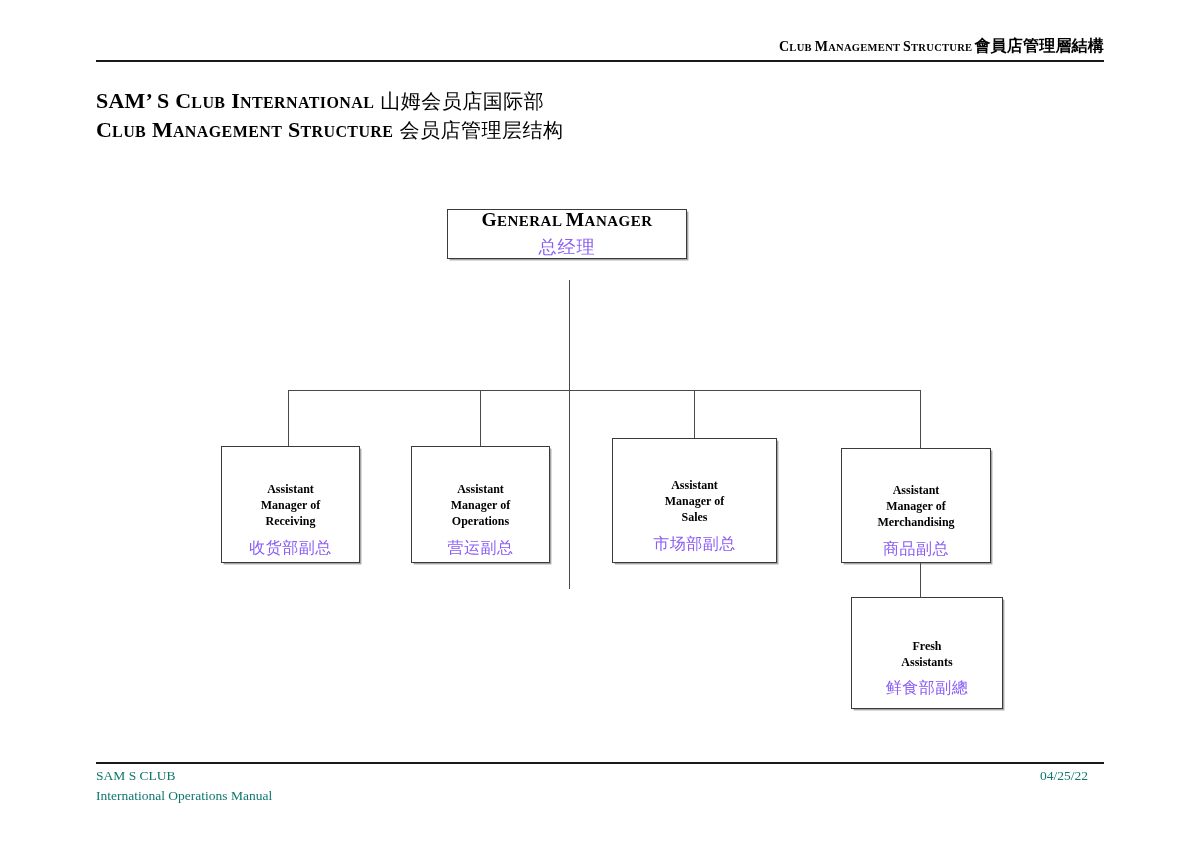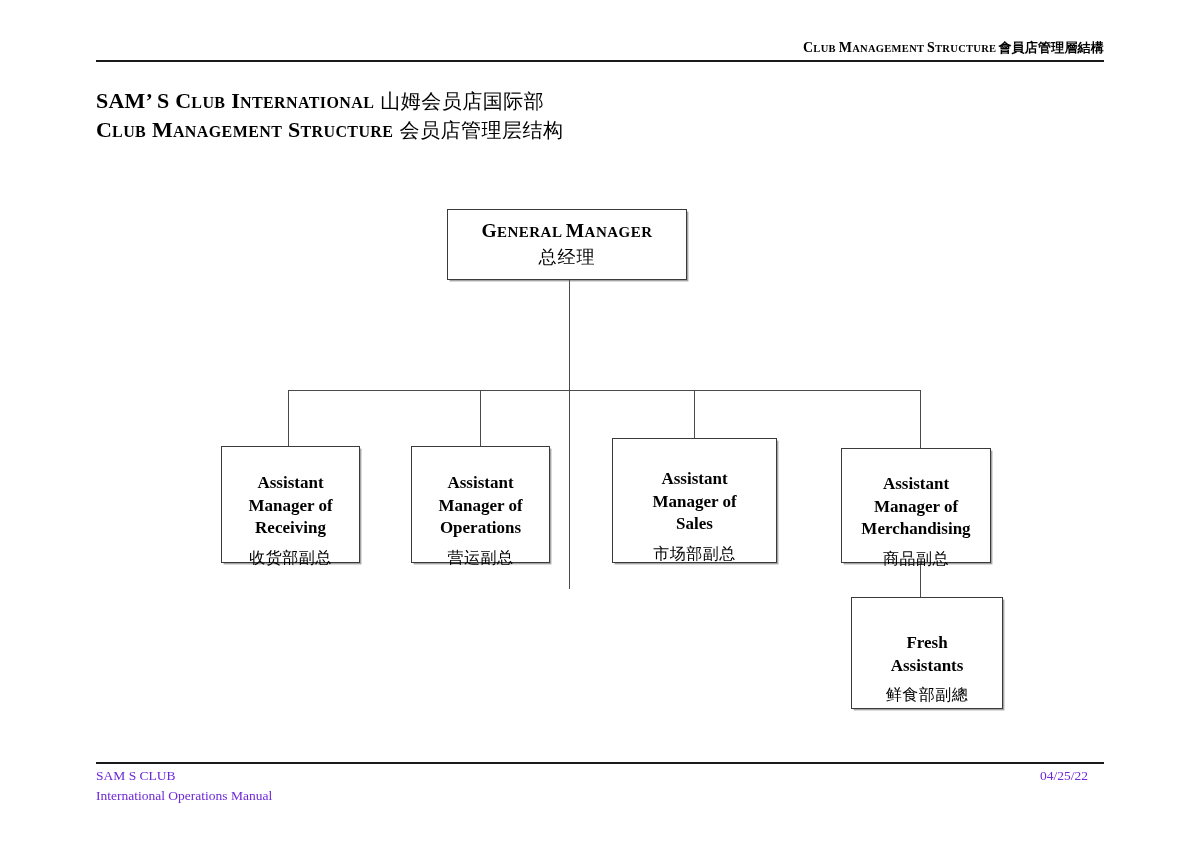--- a/index.html
+++ b/index.html
@@ -34,21 +34,21 @@
     white-space: nowrap;
     font-family: "Liberation Serif", "DejaVu Serif", serif;
     font-weight: bold;
     font-size: 12.5px;
     letter-spacing: 0.2px;
   }
   .header-text .caps-lead { font-size: 14px; }
   .header-text .caps-small { font-size: 10.5px; letter-spacing: 0.3px; }
   .header-text .cjk {
     font-family: "DejaVu Sans", "Liberation Sans", sans-serif;
-    font-size: 13px;
+    font-size: 16px;
     font-weight: bold;
     margin-left: 2px;
   }
   .header-rule {
     position: absolute;
     left: 96px;
     top: 60px;
     width: 1008px;
     height: 0;
     border-top: 2.2px solid #1a1a1a;
@@ -107,37 +107,37 @@
     z-index: 3;
   }
   .node .en {
     font-family: "Liberation Serif", "DejaVu Serif", serif;
     font-weight: bold;
     color: #000;
   }
   .node .cjk {
     font-family: Liberation Sans, sans-serif;
     font-weight: normal;
-    color: #000000;
+    color: #8b5cf6;
   }
 
   
   .node-gm { }
   .node-gm .en {
     font-size: 17.5px;
     letter-spacing: 0.3px;
     line-height: 1.15;
   }
   .node-gm .en .lead { font-size: 19.5px; }
   .node-gm .en .small { font-size: 15px; letter-spacing: 0.5px; }
   .node-gm .cjk { font-size: 18px; margin-top: 3px; letter-spacing: 1px; }
 
   
   .node-sub .en {
-    font-size: 17px;
+    font-size: 12px;
     line-height: 1.32;
     margin-top: 32px;
   }
   .node-sub .cjk {
     font-size: 16px;
     margin-top: 8px;
     letter-spacing: 0.5px;
   }
 
   
@@ -159,21 +159,21 @@
     border-top: 2.2px solid #1a1a1a;
   }
   .footer {
     position: absolute;
     left: 96px;
     top: 766px;
     width: 1008px;
     height: 44px;
     font-family: "Liberation Serif", "DejaVu Serif", serif;
     font-size: 13.5px;
-    color: #6d28d9;
+    color: #0f766e;
   }
   .footer-left {
     position: absolute;
     left: 0;
     top: 0;
     line-height: 1.45;
     text-align: left;
   }
   .footer-center {
     position: absolute;
@@ -221,21 +221,21 @@
     <div class="line line-v" style="left:288px; top:390px; height:56px;"></div>
 
     <div class="line line-v" style="left:480px; top:390px; height:56px;"></div>
 
     <div class="line line-v" style="left:694px; top:390px; height:48px;"></div>
 
     <div class="line line-v" style="left:920px; top:390px; height:58px;"></div>
 
     <div class="line line-v" style="left:920px; top:563px; height:35px;"></div>
 
-    <div class="node node-gm" style="left:447px; top:209px; width:240px; height:71px;">
+    <div class="node node-gm" style="left:447px; top:209px; width:240px; height:50px;">
       <div class="en">
         <span class="lead">G</span><span class="small">ENERAL </span><span class="lead">M</span><span class="small">ANAGER</span>
       </div>
       <div class="cjk">总经理</div>
     </div>
 
     <div class="node node-sub" style="left:221px; top:446px; width:139px; height:117px;">
       <div class="en">
         <span>Assistant</span><br>
         <span>Manager of</span><br>

